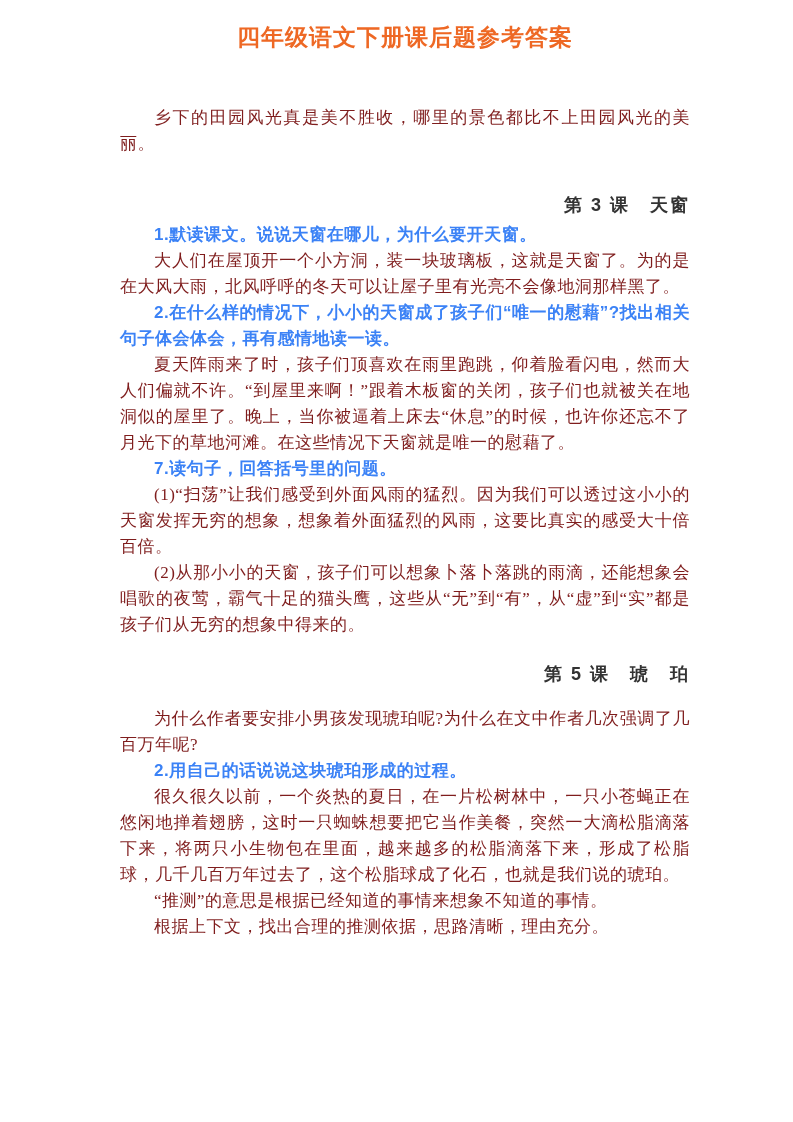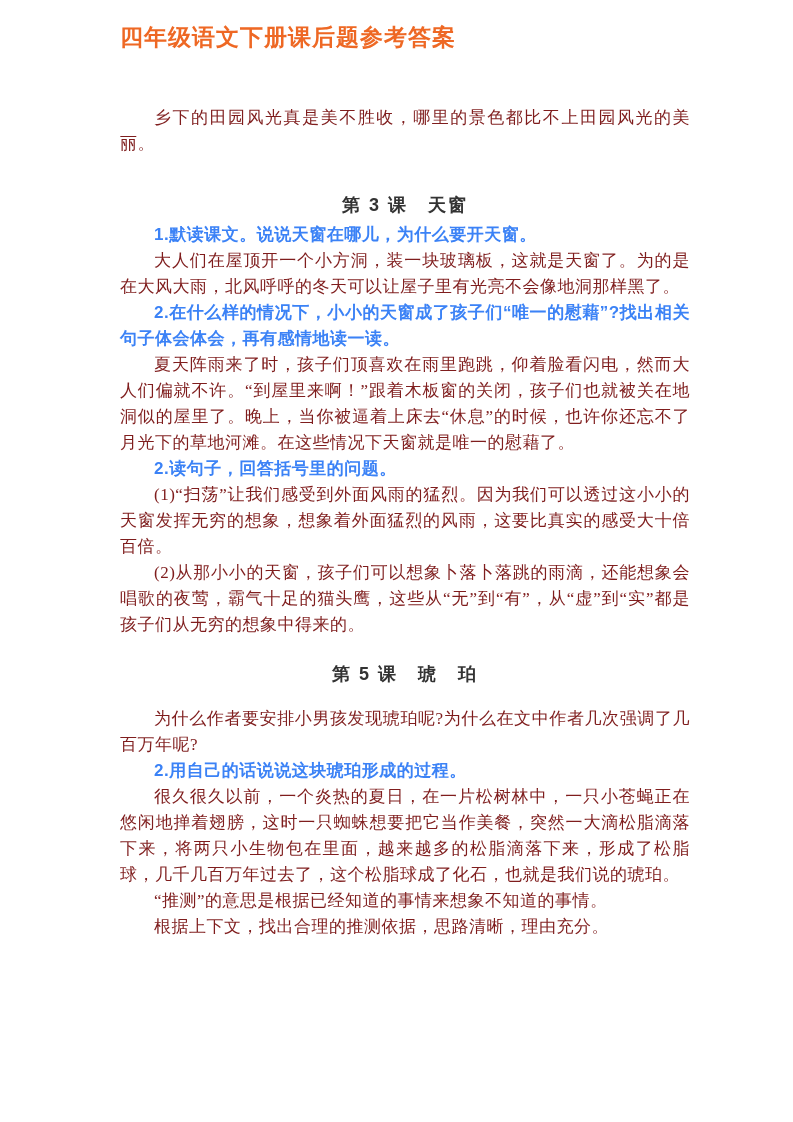--- a/index.html
+++ b/index.html
@@ -11,20 +11,21 @@
     position: relative;
     width: 793px;
     height: 1122px;
     background: #ffffff;
     overflow: hidden;
     box-sizing: border-box;
     padding: 22px 103px 0 120px;
   }
   .doc-title {
     margin: 0 0 0 0;
+    text-align: center;
     font-family: "Liberation Sans", sans-serif;
     font-weight: bold;
     font-size: 23px;
     letter-spacing: 1px;
     color: var(--accent, #ee6824);
   }
   .para {
     margin: 0;
     font-size: 17px;
     line-height: 26px;
@@ -40,21 +41,21 @@
   .question {
     font-family: "Liberation Sans", "DejaVu Sans", sans-serif;
     color: #3b82f6;
     font-weight: bold;
   }
   .intro {
     margin-top: 52px;
   }
   .lesson-heading {
     margin: 0;
-    text-align: center;
+    text-align: right;
     font-family: "Liberation Sans", "DejaVu Sans", sans-serif;
     font-size: 18px;
     font-weight: bold;
     color: #333333;
     letter-spacing: 2px;
   }
   .lesson-heading.first {
     margin-top: 36px;
     margin-bottom: 5px;
   }
@@ -73,21 +74,21 @@
   <p class="para answer intro">乡下的田园风光真是美不胜收，哪里的景色都比不上田园风光的美丽。</p>
 
   <h2 class="lesson-heading first">第 3 课　天窗</h2>
 
   <p class="para question">1.默读课文。说说天窗在哪儿，为什么要开天窗。</p>
   <p class="para answer">大人们在屋顶开一个小方洞，装一块玻璃板，这就是天窗了。为的是在大风大雨，北风呼呼的冬天可以让屋子里有光亮不会像地洞那样黑了。</p>
 
   <p class="para question">2.在什么样的情况下，小小的天窗成了孩子们“唯一的慰藉”?找出相关句子体会体会，再有感情地读一读。</p>
   <p class="para answer">夏天阵雨来了时，孩子们顶喜欢在雨里跑跳，仰着脸看闪电，然而大人们偏就不许。“到屋里来啊！”跟着木板窗的关闭，孩子们也就被关在地洞似的屋里了。晚上，当你被逼着上床去“休息”的时候，也许你还忘不了月光下的草地河滩。在这些情况下天窗就是唯一的慰藉了。</p>
 
-  <p class="para question">2.读句子，回答括号里的问题。</p>
+  <p class="para question">7.读句子，回答括号里的问题。</p>
   <p class="para answer">(1)“扫荡”让我们感受到外面风雨的猛烈。因为我们可以透过这小小的天窗发挥无穷的想象，想象着外面猛烈的风雨，这要比真实的感受大十倍百倍。</p>
   <p class="para answer">(2)从那小小的天窗，孩子们可以想象卜落卜落跳的雨滴，还能想象会唱歌的夜莺，霸气十足的猫头鹰，这些从“无”到“有”，从“虚”到“实”都是孩子们从无穷的想象中得来的。</p>
 
   <h2 class="lesson-heading second">第 5 课　琥　珀</h2>
 
   <p class="para answer">为什么作者要安排小男孩发现琥珀呢?为什么在文中作者几次强调了几百万年呢?</p>
 
   <p class="para question">2.用自己的话说说这块琥珀形成的过程。</p>
   <p class="para answer">很久很久以前，一个炎热的夏日，在一片松树林中，一只小苍蝇正在悠闲地掸着翅膀，这时一只蜘蛛想要把它当作美餐，突然一大滴松脂滴落下来，将两只小生物包在里面，越来越多的松脂滴落下来，形成了松脂球，几千几百万年过去了，这个松脂球成了化石，也就是我们说的琥珀。</p>
 

